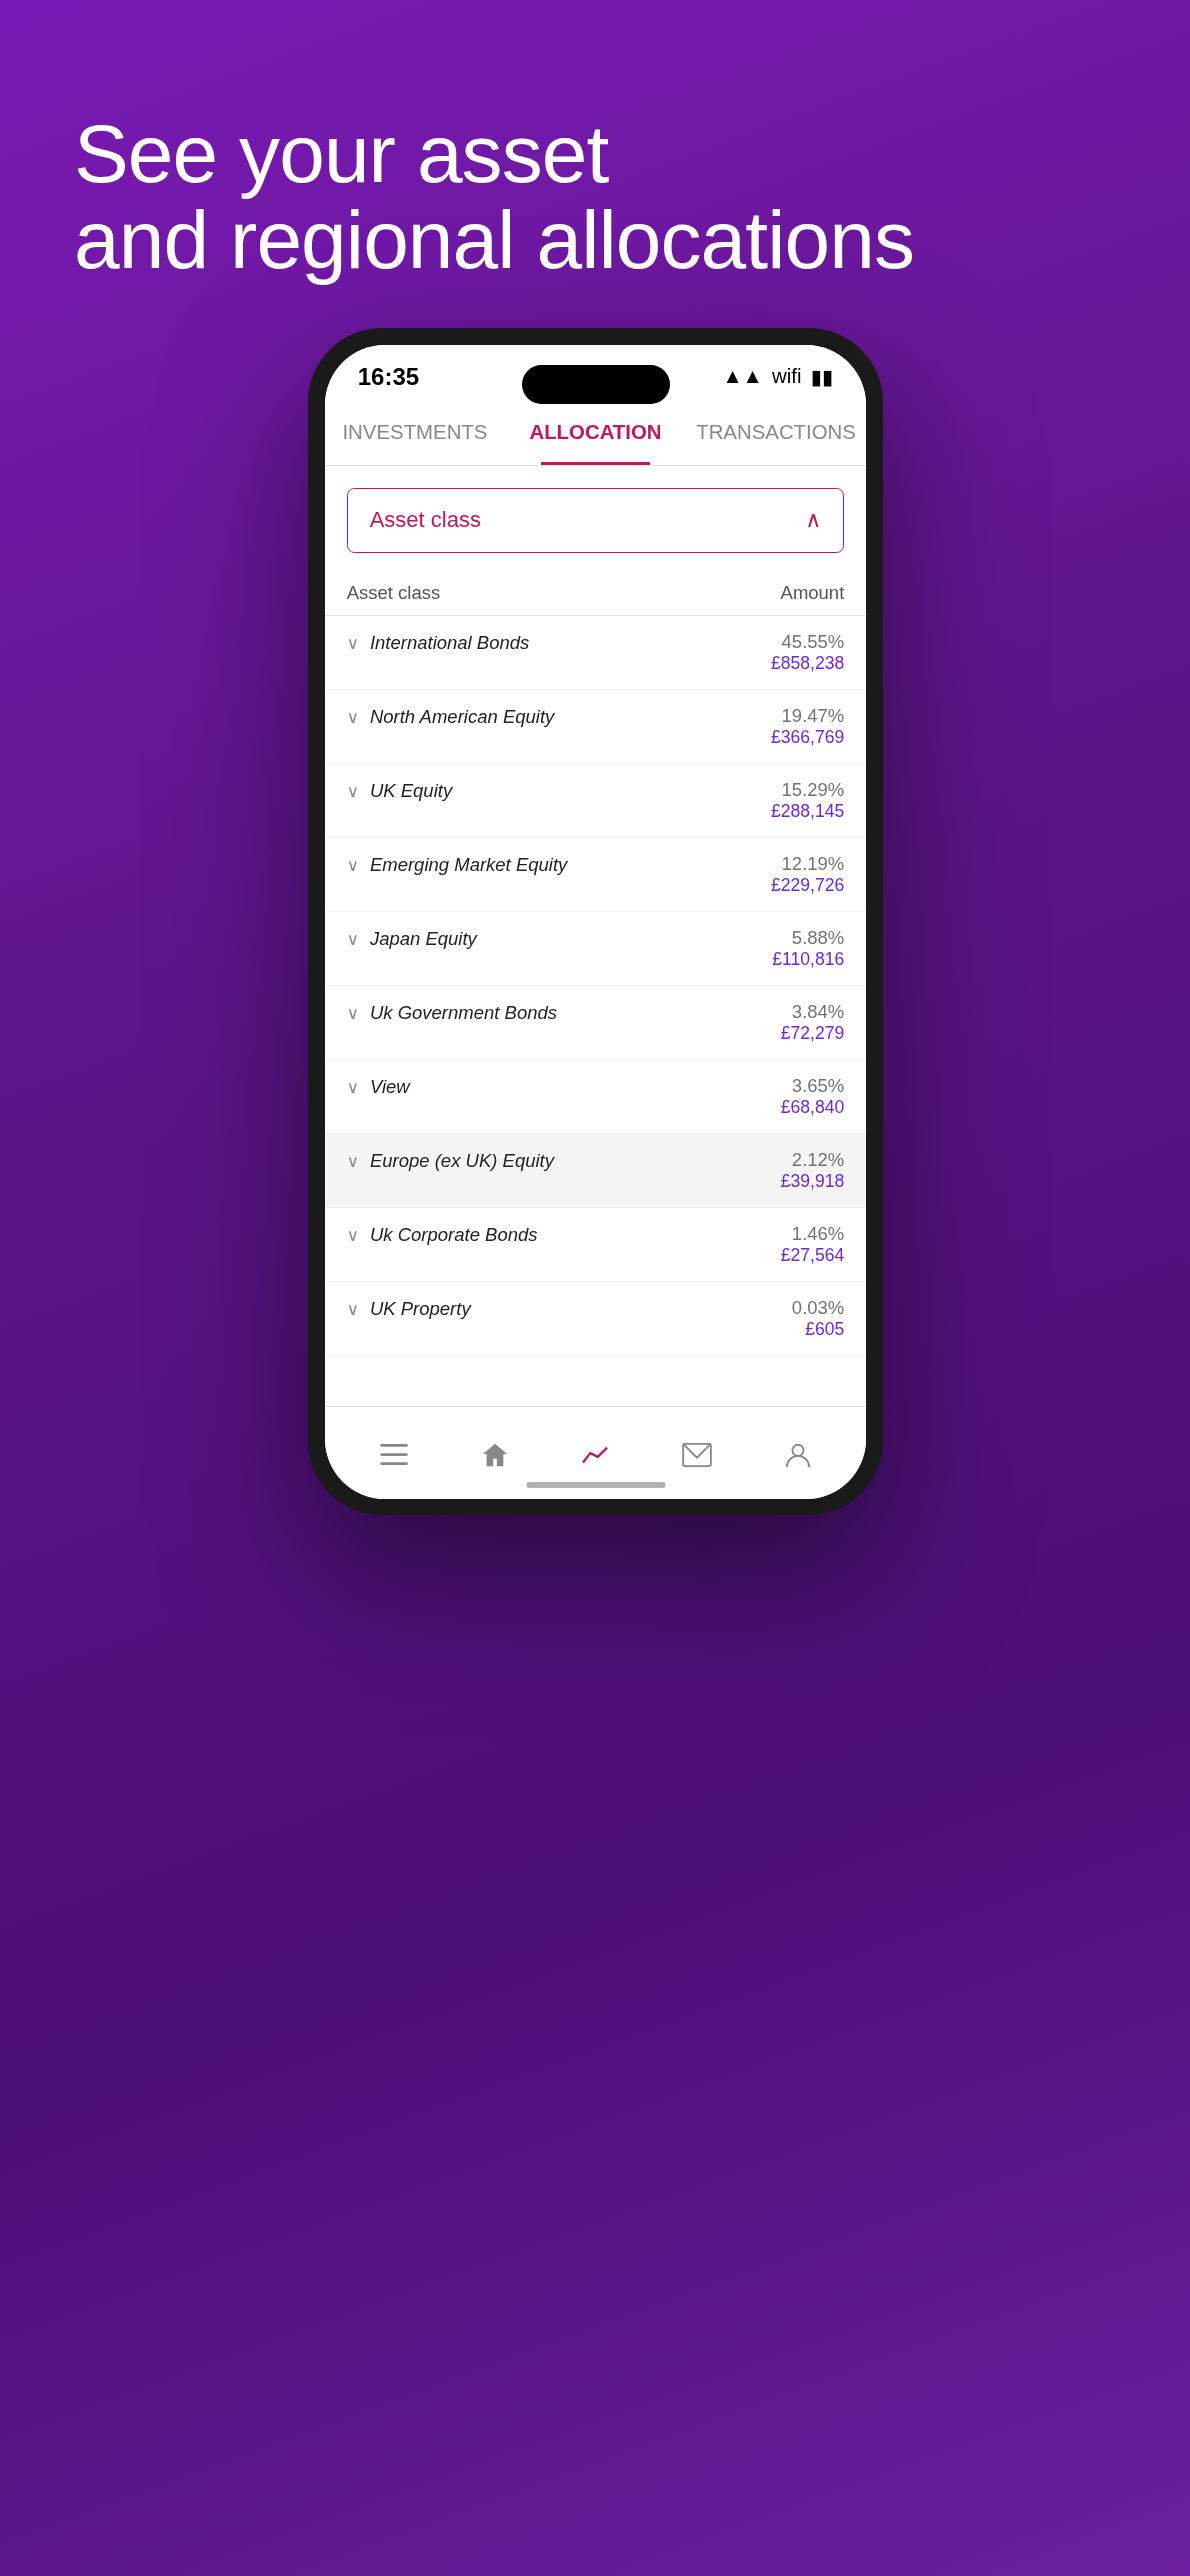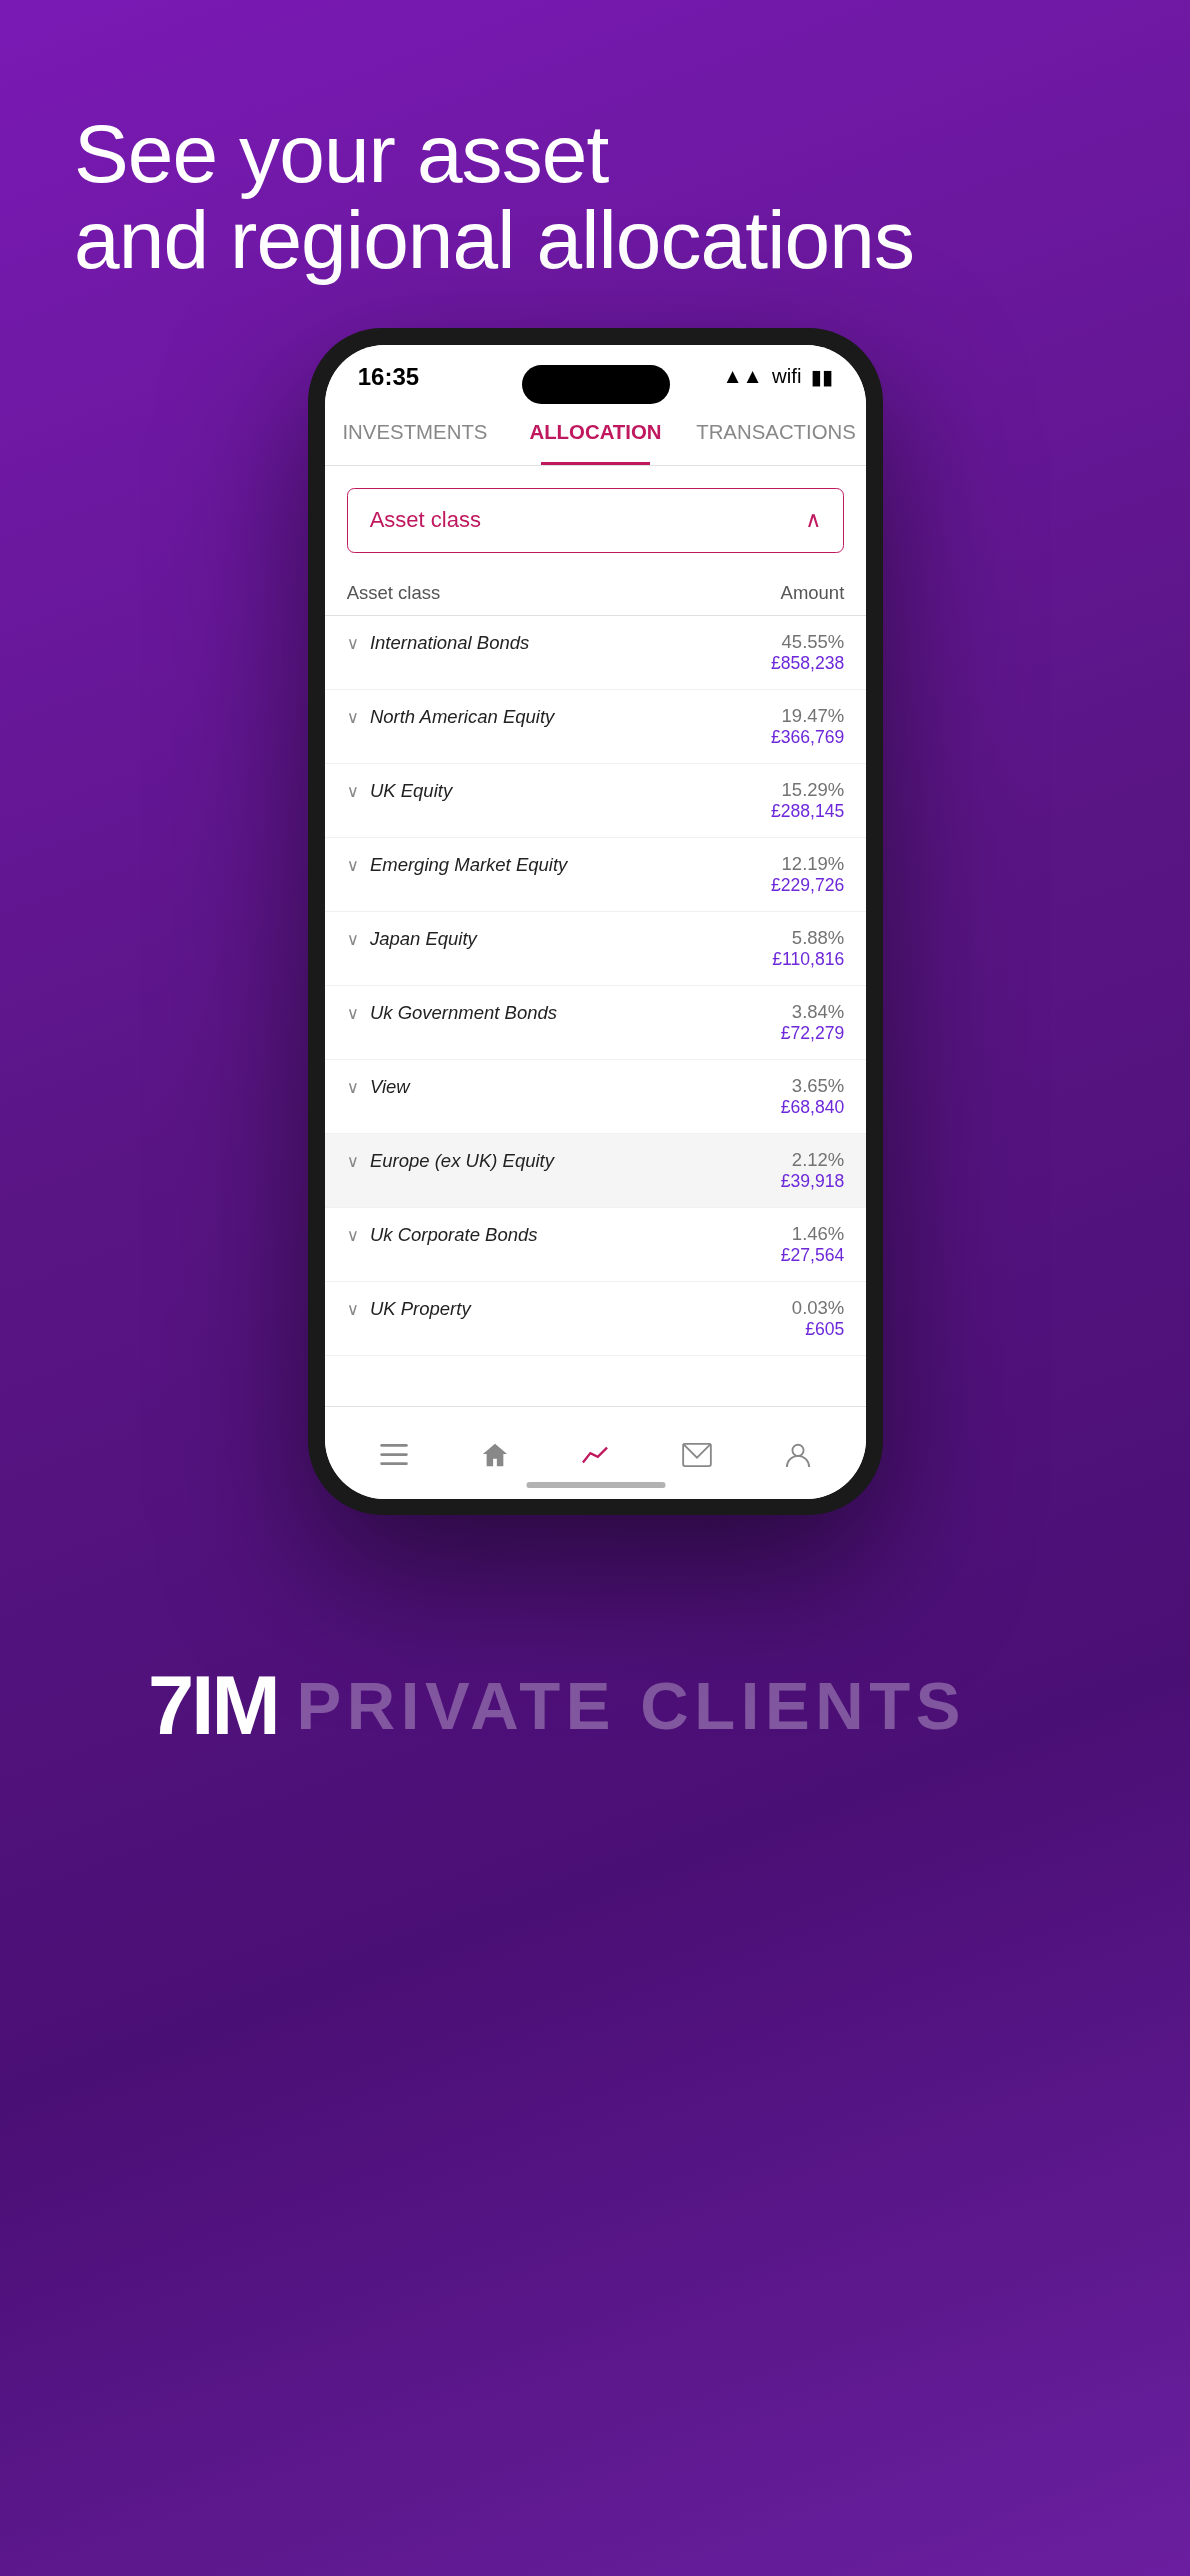--- a/index.html
+++ b/index.html
@@ -488,21 +488,15 @@
             </svg>
           </div>
         </div>
 
         <div class="home-indicator"></div>
 
       </div>
     </div>
   </div>
 
-  <div class="footer">
-    <div class="footer-logo">
-      <span>7IM</span>
-    </div>
-    <div class="footer-brand">PRIVATE CLIENTS</div>
-  </div>
 
 </div>
 
 
 </body></html>

